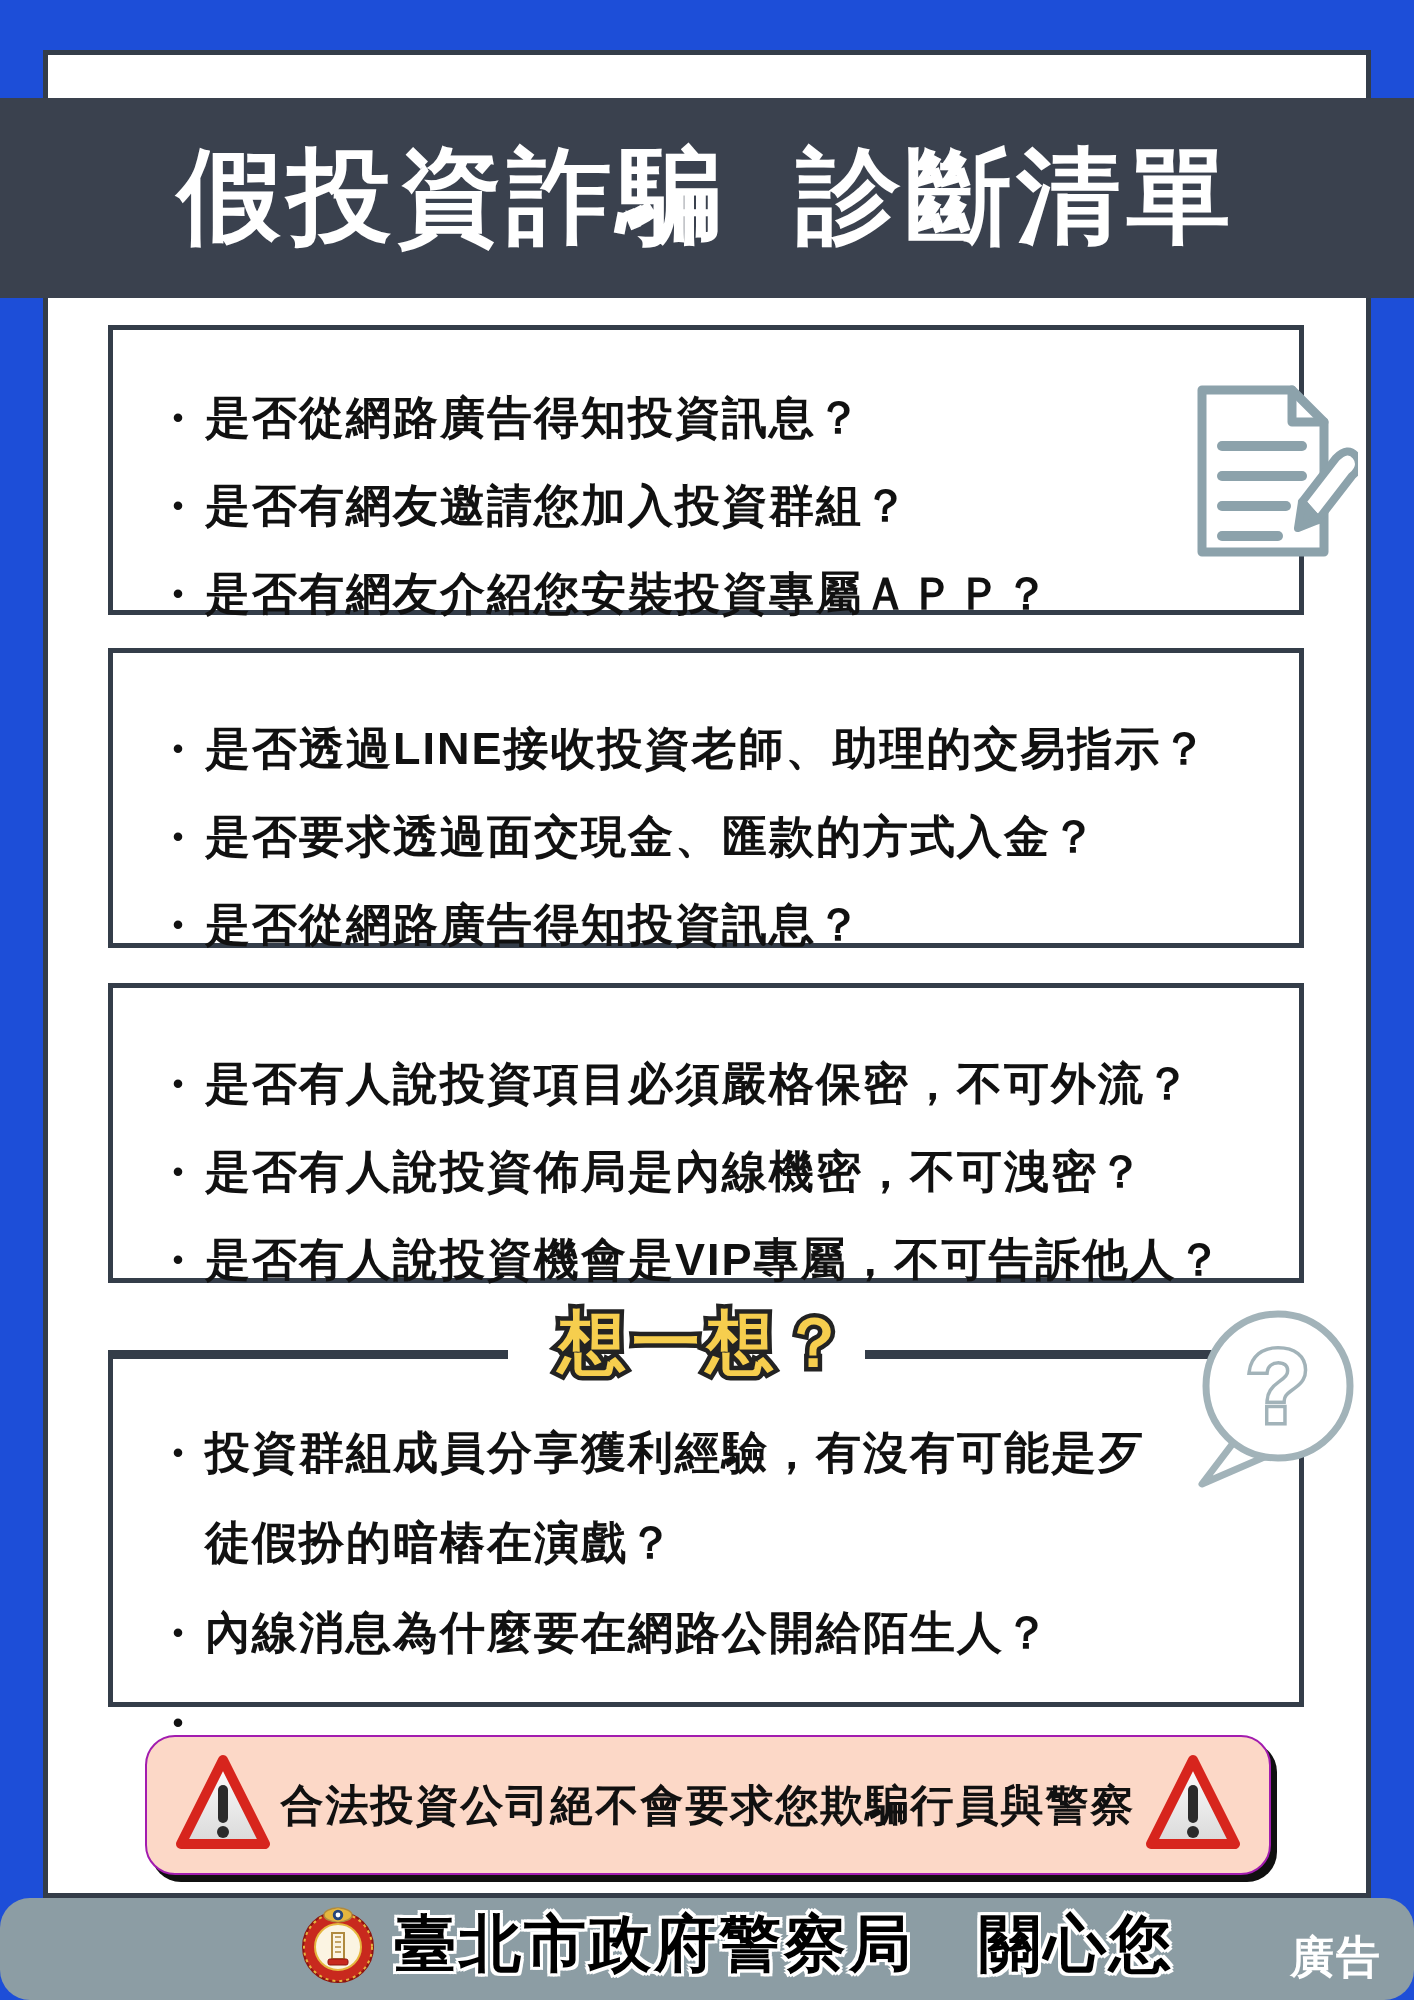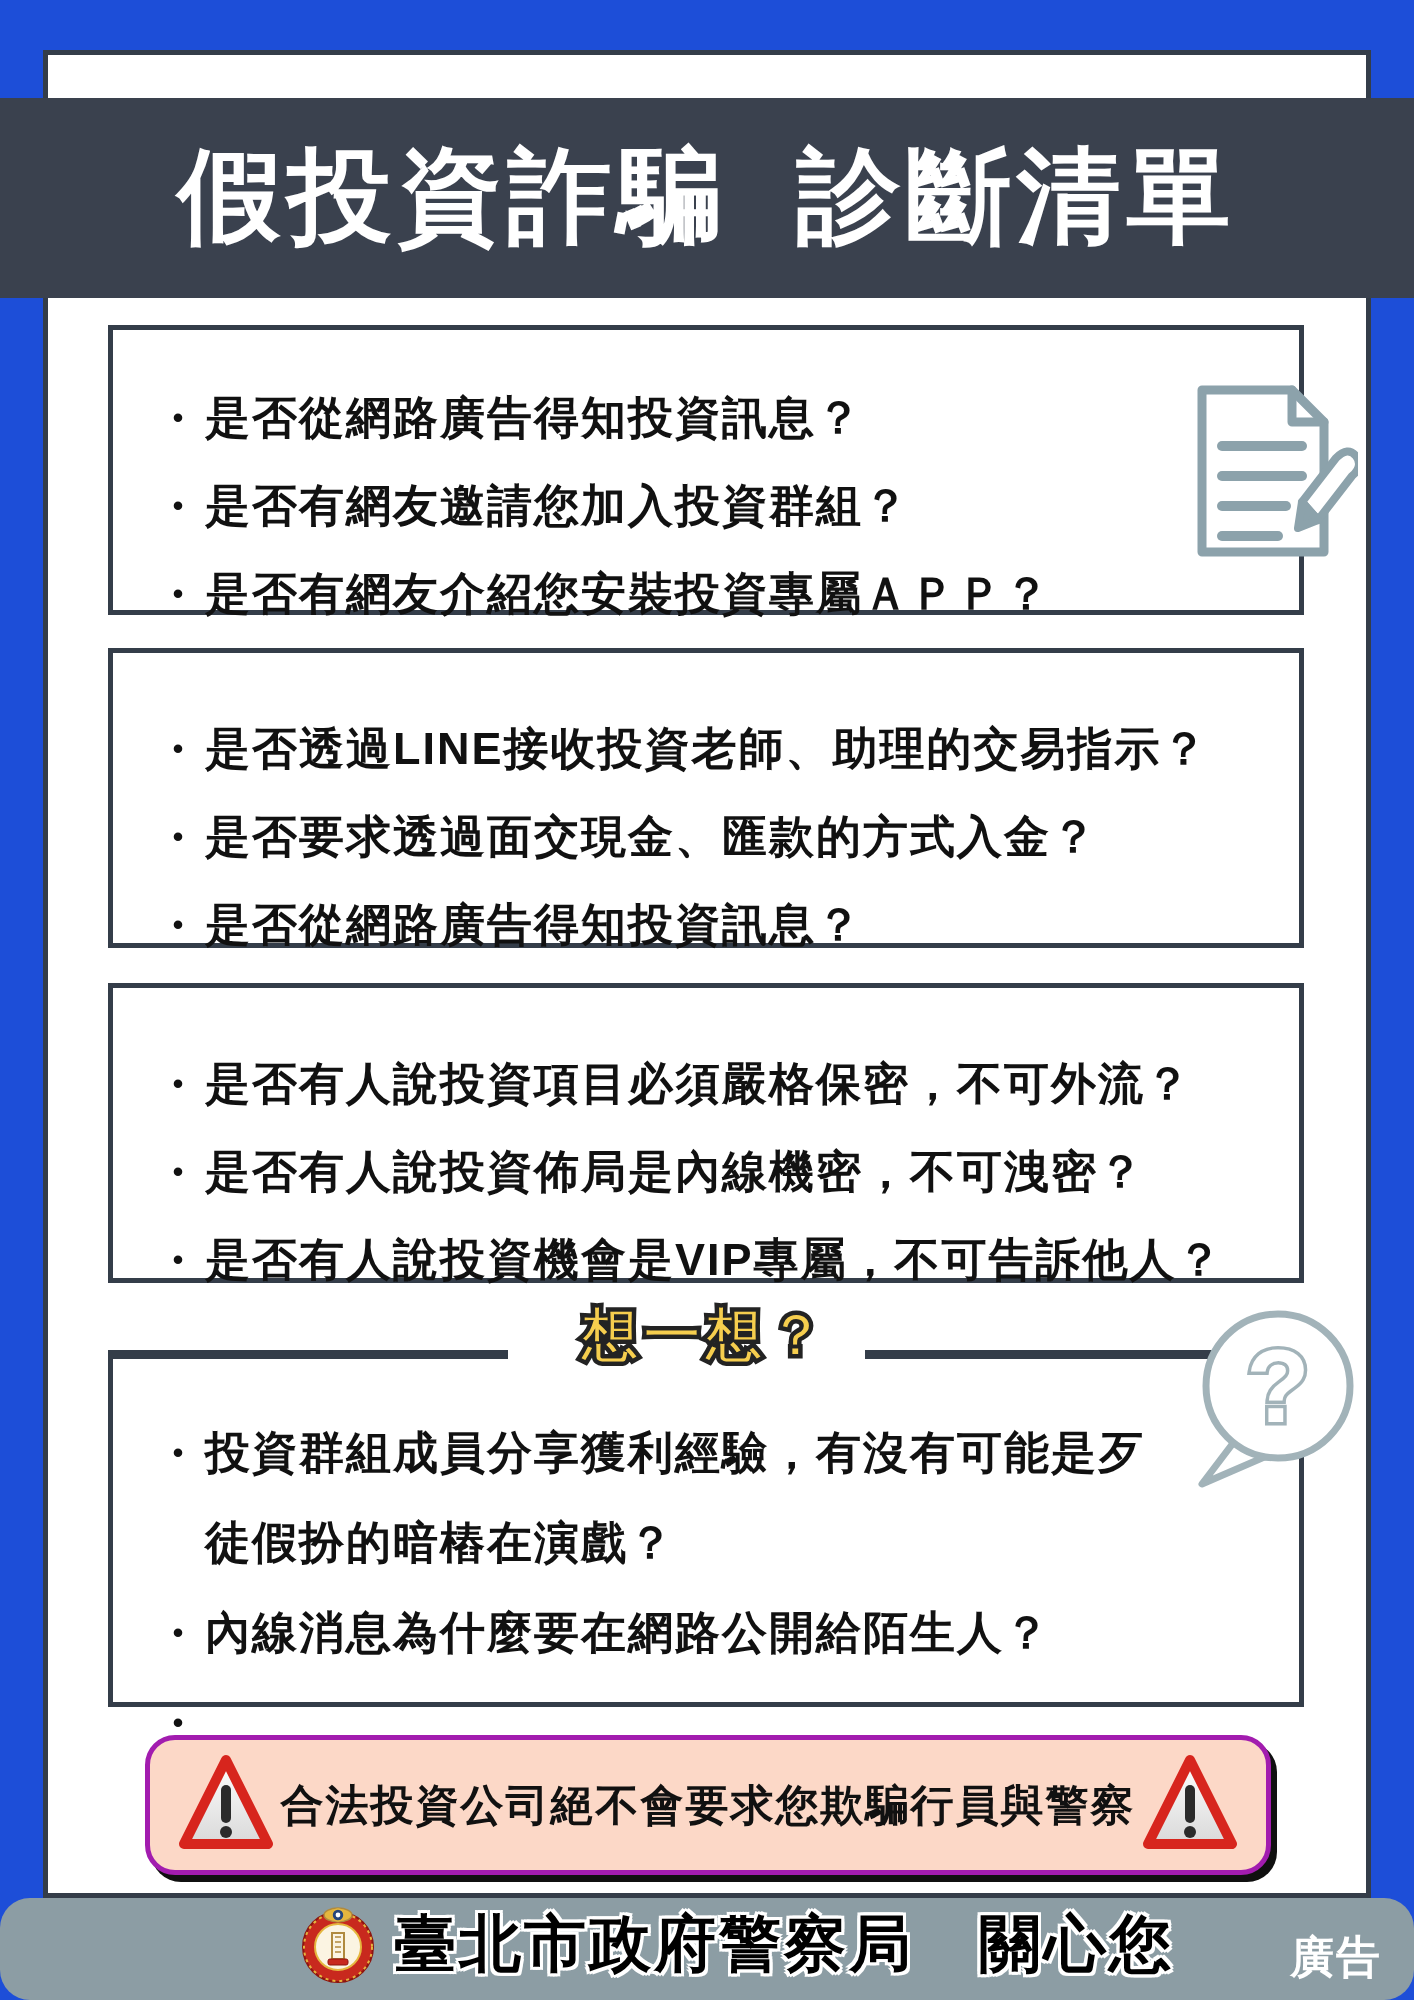--- a/index.html
+++ b/index.html
@@ -34,28 +34,28 @@
   .box-4 .check-item{line-height:90px;}
   .bullet-dot{flex:none;width:52px;text-align:center;font-size:30px;}
   .check-item .item-text{max-width:1060px;}
   .box-4 .item-text{max-width:955px;}
   
   .think-line{position:absolute;top:0;height:9px;background:#343D49;}
   .think-line-left{left:-5px;width:400px;}
   .think-line-right{left:752px;width:449px;}
   .think-heading{
     position:absolute;top:-52px;left:50%;transform:translateX(-50%);
-    margin:0;font-size:56px;font-weight:normal;letter-spacing:6px;white-space:nowrap;
+    margin:0;font-size:68px;font-weight:bold;letter-spacing:6px;white-space:nowrap;
     color:#F6CE4E;-webkit-text-stroke:9px #232323;paint-order:stroke;
   }
   .doc-icon{position:absolute;left:1190px;top:384px;z-index:4;}
   .bubble-icon{position:absolute;left:1188px;top:1306px;z-index:4;}
   .warning-banner{
     position:absolute;left:145px;top:1735px;width:1126px;height:140px;
-    background:#FCD8C7;border:5px solid #a21caf;border-radius:30px;
+    background:#FCD8C7;border:2px solid #a21caf;border-radius:30px;
     box-sizing:border-box;box-shadow:6px 7px 0 #101010;z-index:2;
     display:flex;align-items:center;justify-content:space-between;padding:0 28px;
   }
   .warning-text{flex:1;text-align:center;color:#111111;font-size:43px;font-weight:bold;letter-spacing:2px;line-height:54px;}
   .warning-triangle{flex:none;}
   .footer-band{
     position:absolute;left:0;top:1898px;width:1414px;height:102px;
     background:#8C9DA4;
     border-radius:30px;
   }

